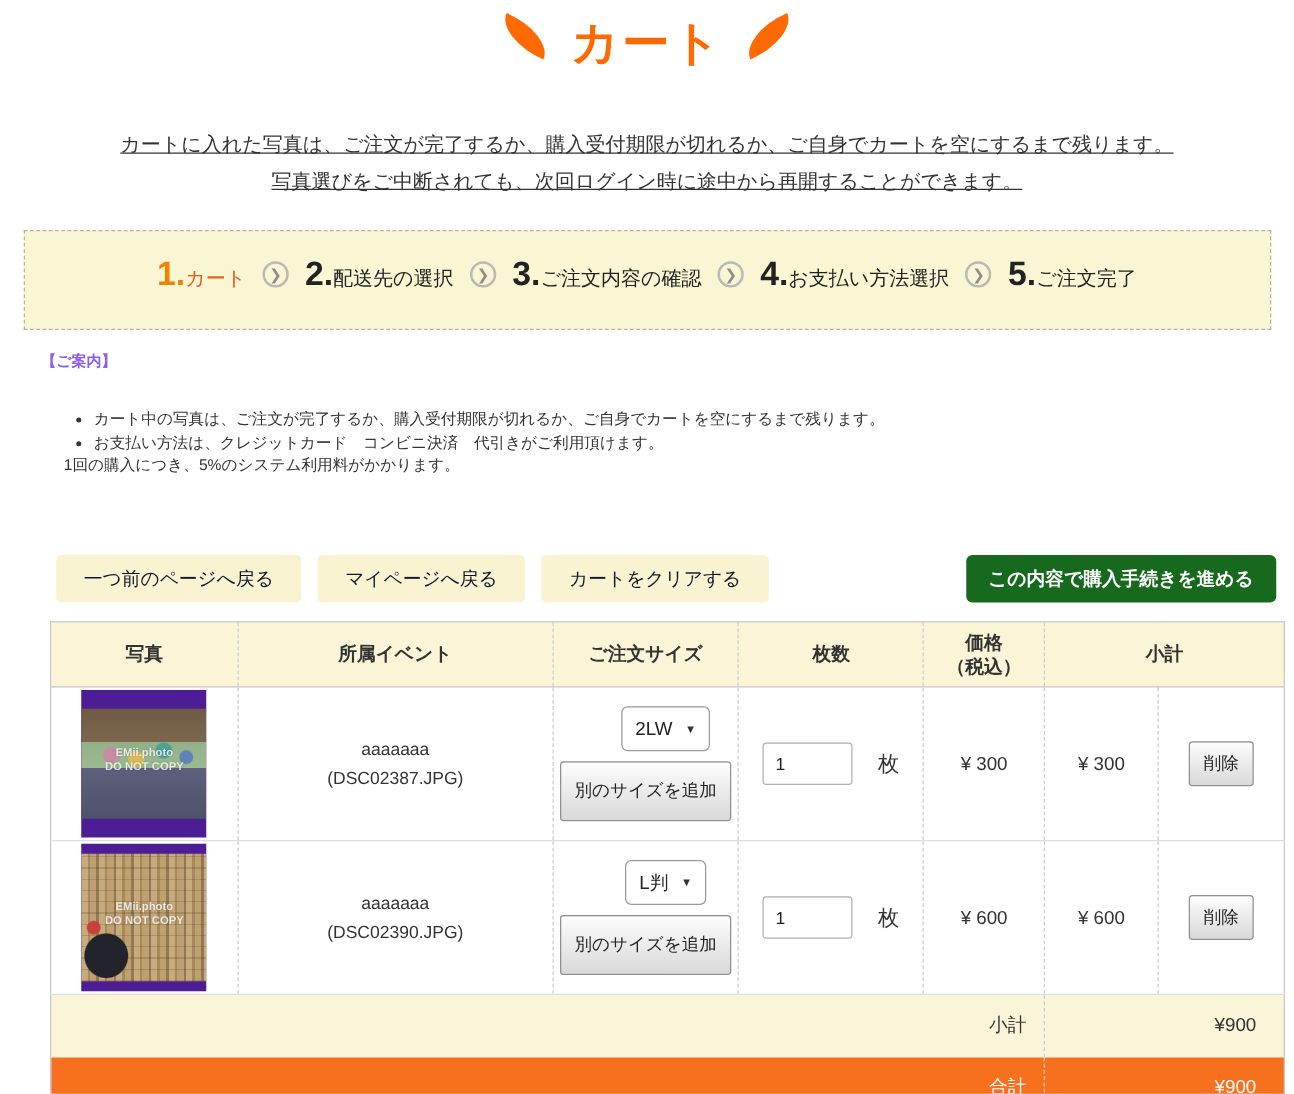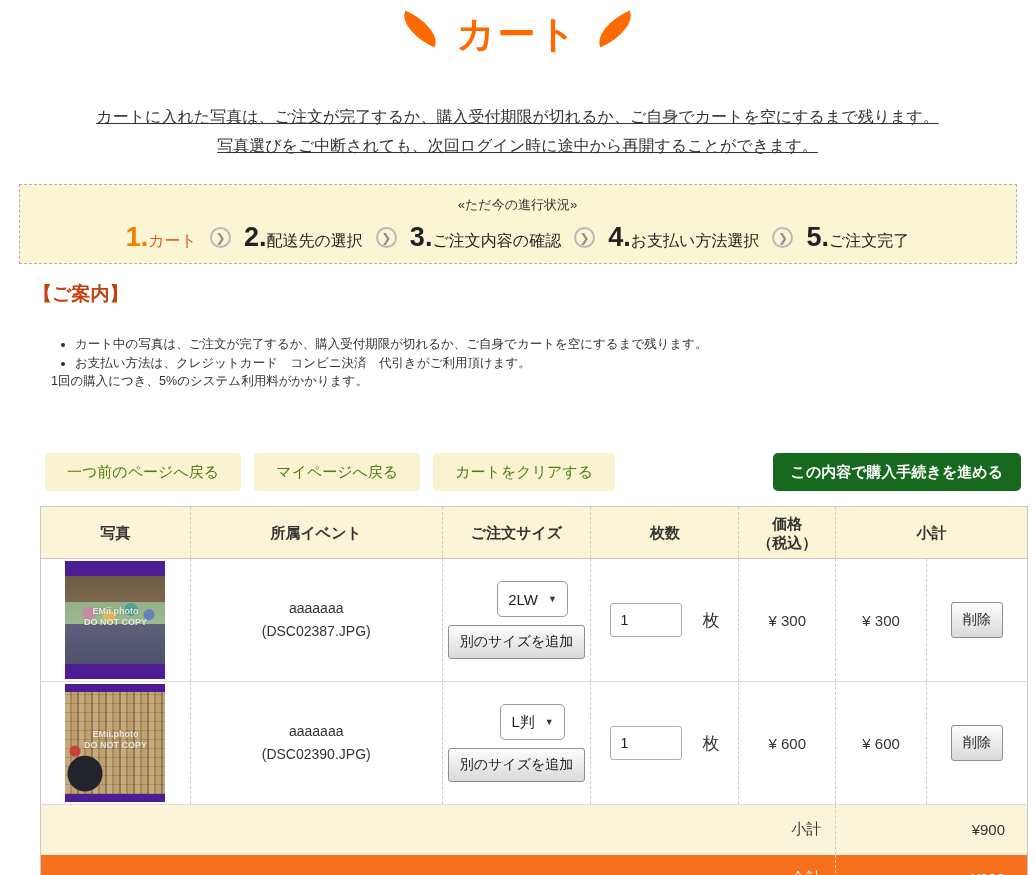--- a/index.html
+++ b/index.html
@@ -35,30 +35,30 @@
   .step.active .step-label { color:#e25a20; }
   .chevron-circle {
     width:21px; height:21px; border-radius:50%; border:2px solid #b9b9b9;
     display:flex; align-items:center; justify-content:center;
     color:#8f8f8f; font-size:12px; font-weight:bold; background:transparent;
     line-height:1;
   }
 
   
   .notice { margin:17px 0 0 33px; }
-  .notice-heading { color:#c2410c; font-size:19px; font-weight:bold; }
+  .notice-heading { color:#8b5cf6; font-size:12px; font-weight:bold; }
   .notice ul { margin:28px 0 0 42px; font-size:12.5px; line-height:18px; }
   .notice li { margin-bottom:1px; }
   .notice .sub-line { margin-left:18px; font-size:12.5px; line-height:16px; list-style:none; }
 
   
   .toolbar { display:flex; align-items:center; margin:64px 14px 0 45px; }
   .btn-yellow {
     background:#faf3d1; border:none; border-radius:4px;
-    font-size:15px; color:#4d7c0f; padding:0 22px; height:38px;
+    font-size:15px; color:#0f172a; padding:0 22px; height:38px;
     margin-right:13px; cursor:pointer;
     font-family:inherit;
   }
   .btn-green {
     margin-left:auto; background:#17691d; color:#fff; border:none; border-radius:5px;
     font-size:15px; font-weight:bold; height:38px; padding:0 18px; cursor:pointer;
     font-family:inherit;
   }
 
   
@@ -103,21 +103,21 @@
     display:inline-flex; align-items:center; justify-content:space-between;
     min-width:62px; padding:0 10px; height:36px; background:#fff;
     border:1px solid #9a9a9a; border-radius:5px; font-size:15px; color:#222;
     cursor:pointer; margin-bottom:8px;margin-left:32px;
   }
   .size-select .arrow { font-size:9px; color:#333; margin-left:10px; }
   .btn-gray {
     background:linear-gradient(180deg,#fdfdfd,#d9d9d9); border:1px solid #8f8f8f;
     border-radius:3px; font-size:14px; color:#222; cursor:pointer; font-family:inherit;
   }
-  .btn-addsize { height:34px; padding:0 11px; display:block; margin:0 auto; }
+  .btn-addsize { height:48px; padding:0 11px; display:block; margin:0 auto; }
   .btn-delete { height:36px; width:52px; }
 
   
   .qty-wrap { display:flex; align-items:center; justify-content:center; gap:20px; }
   .qty-input {
     width:72px; height:34px; border:1px solid #aeb0b6; border-radius:3px;
     font-size:14px; padding-left:9px; color:#222; font-family:inherit;
   }
   .qty-unit { font-size:17px; }
 
@@ -140,21 +140,20 @@
     <h1 class="page-title">カート</h1>
     <span class="leaf leaf-right"></span>
   </div>
 
   <div class="intro">
     <div>カートに入れた写真は、ご注文が完了するか、購入受付期限が切れるか、ご自身でカートを空にするまで残ります。</div>
     <div>写真選びをご中断されても、次回ログイン時に途中から再開することができます。</div>
   </div>
 
   <div class="progress-box">
-    <div class="progress-title">«ただ今の進行状況»</div>
     <div class="steps">
       <span class="step active">
         <span class="step-num">1.</span>
         <span class="step-label">カート</span>
       </span>
       <span class="chevron-circle">❯</span>
       <span class="step">
         <span class="step-num">2.</span>
         <span class="step-label">配送先の選択</span>
       </span>

